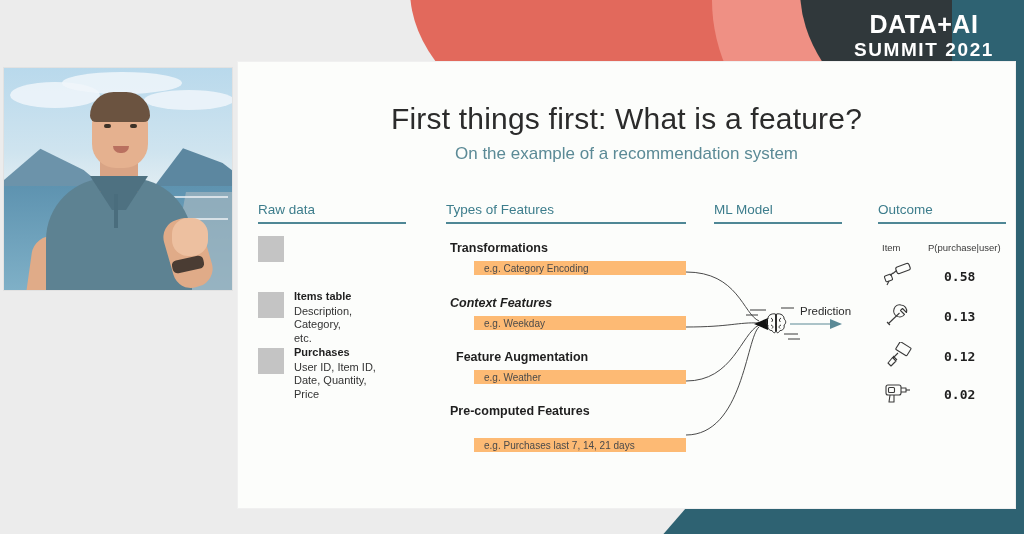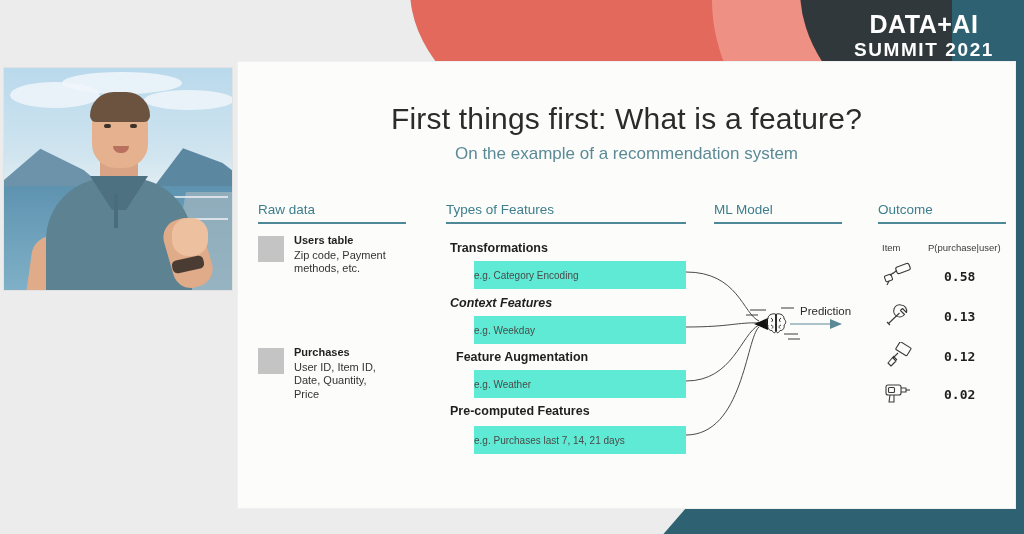--- a/index.html
+++ b/index.html
@@ -99,22 +99,22 @@
 
   
   .raw-item{position:absolute;display:flex;gap:10px;align-items:flex-start;}
   .raw-sq{width:26px;height:26px;background:#c4c4c4;flex:0 0 auto;margin-top:2px;}
   .raw-txt{font-size:11px;line-height:13.5px;color:#333;}
   .raw-txt b{display:block;font-size:11px;font-weight:bold;color:#1f1f1f;margin-bottom:1px;}
 
   
   .feat-title{position:absolute;font-size:12.5px;font-weight:bold;color:#1f1f1f;}
   .feat-box{
-    position:absolute;left:476px;width:212px;height:28px;background:#5eead4;
-    display:flex;align-items:center;box-sizing:border-box;
+    position:absolute;left:476px;width:212px;height:14px;background:#fdba74;
+    display:flex;align-items:center;padding-left:10px;box-sizing:border-box;
     font-size:10px;color:#4a4a4a;
   }
 
   
   .wires{position:absolute;left:0;top:0;width:777px;height:446px;pointer-events:none;}
   .brain{position:absolute;left:760px;top:305px;width:26px;height:26px;}
   .pred-label{position:absolute;left:795px;top:302px;font-size:11.5px;color:#2b2b2b;}
 
   
   .out-h{position:absolute;font-size:9.5px;color:#3a3a3a;}
@@ -168,27 +168,31 @@
   <div class="slide">
 
     <div class="title">First things first: What is a feature?</div>
     <div class="subtitle">On the example of a recommendation system</div>
 
     <div class="col-head" style="left:20px;top:140px;">Raw data</div>
     <div class="col-rule" style="left:20px;top:160px;width:148px;"></div>
 
     <div class="raw-item" style="left:20px;top:172px;width:160px;">
       <div class="raw-sq"></div>
+    </div>
+
+    <div class="raw-item" style="left:20px;top:228px;width:160px;">
+      <div class="raw-sq"></div>
       <div class="raw-txt">
-        <b>Users table</b>
-        <span style="white-space:pre-line">Zip code, Payment
-methods, etc.</span>
+        <b>Items table</b>
+        <span style="white-space:pre-line">Description,
+Category,
+etc.</span>
       </div>
     </div>
-
 
     <div class="raw-item" style="left:20px;top:284px;width:160px;">
       <div class="raw-sq"></div>
       <div class="raw-txt">
         <b>Purchases</b>
         <span style="white-space:pre-line">User ID, Item ID,
 Date, Quantity,
 Price</span>
       </div>
     </div>
@@ -199,21 +203,21 @@
     <div class="feat-title" style="left:212px;top:179px;">Transformations</div>
     <div class="feat-box" style="left:236px;top:199px;">e.g. Category Encoding</div>
 
     <div class="feat-title" style="left:212px;top:234px;font-style:italic;">Context Features</div>
     <div class="feat-box" style="left:236px;top:254px;">e.g. Weekday</div>
 
     <div class="feat-title" style="left:218px;top:288px;">Feature Augmentation</div>
     <div class="feat-box" style="left:236px;top:308px;">e.g. Weather</div>
 
     <div class="feat-title" style="left:212px;top:342px;">Pre-computed Features</div>
-    <div class="feat-box" style="left:236px;top:364px;">e.g. Purchases last 7, 14, 21 days</div>
+    <div class="feat-box" style="left:236px;top:376px;">e.g. Purchases last 7, 14, 21 days</div>
 
     <div class="col-head" style="left:476px;top:140px;">ML Model</div>
     <div class="col-rule" style="left:476px;top:160px;width:128px;"></div>
 
     <svg class="wires" viewBox="0 0 777 446">
       <g fill="none" stroke="#4a4a4a" stroke-width="1">
         <path d="M448 210 C 500 210, 505 252, 521 259"></path>
         <path d="M448 265 C 492 265, 500 260, 521 261"></path>
         <path d="M448 319 C 495 319, 503 272, 521 263"></path>
         <path d="M448 373 C 505 373, 508 276, 521 265"></path>

